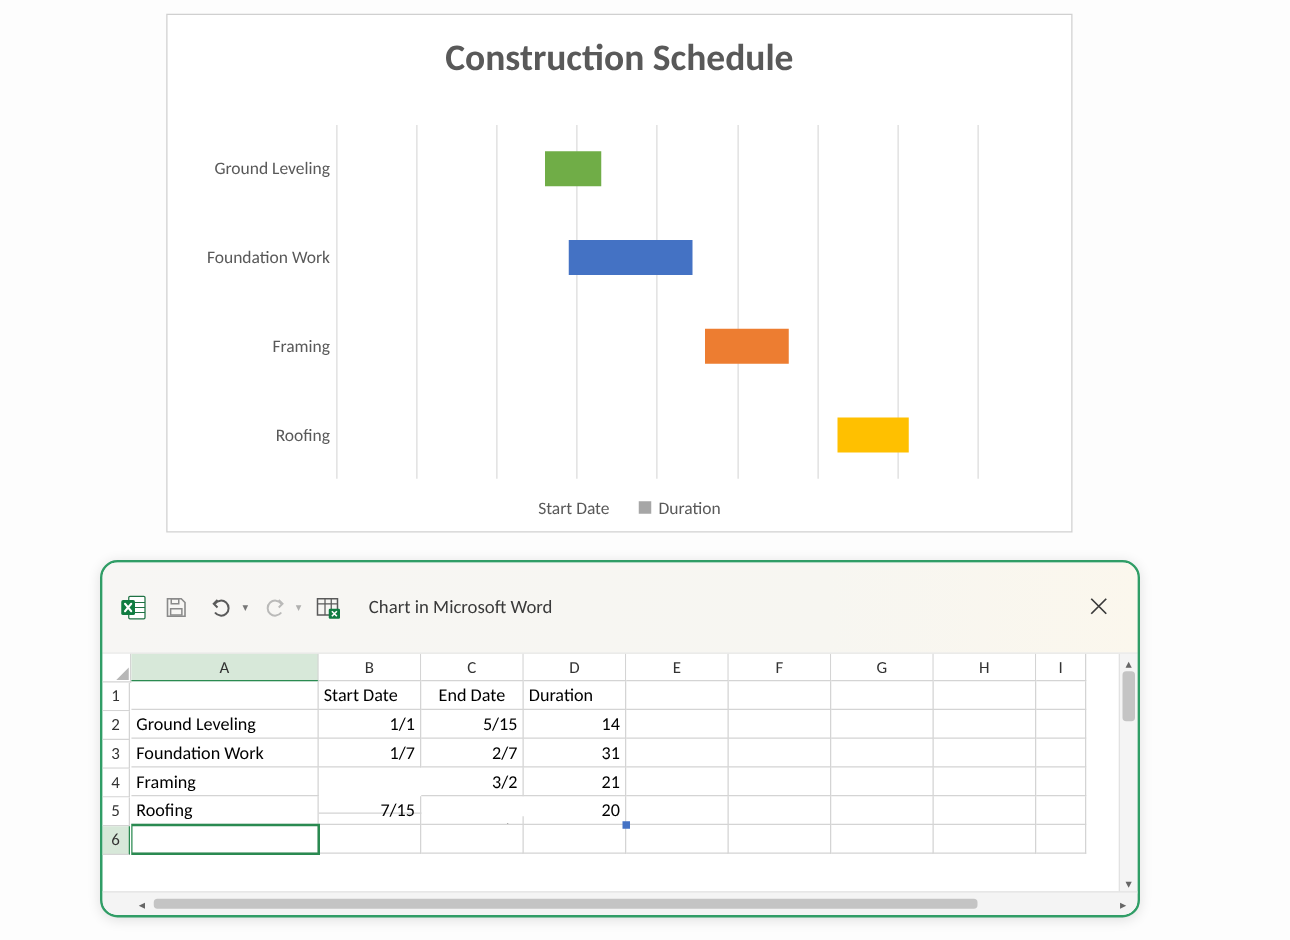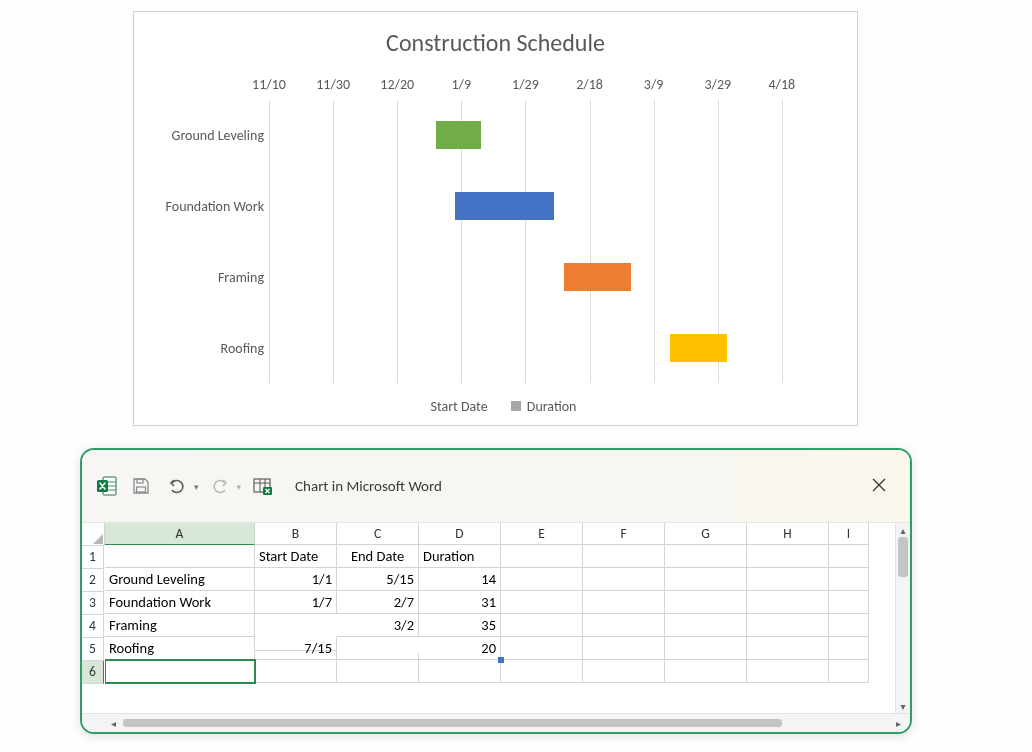--- a/index.html
+++ b/index.html
@@ -18,24 +18,24 @@
     left: 133px;
     top: 11px;
     width: 725px;
     height: 415px;
     border: 1px solid #d0d0d0;
     background: #fff;
     box-sizing: border-box;
   }
   .chart-title {
     text-align: center;
-    font-size: 24px;
+    font-size: 30px;
     color: #595959;
     margin-top: 16px;
-    font-weight: 400;
+    font-weight: 700;
   }
   .plot {
     position: absolute;
     left: 0;
     top: 40px;
     right: 0;
     height: 330px;
   }
   .x-ticks {
     position: absolute;
@@ -255,31 +255,20 @@
   .hscroll .track { flex:1; height:10px; position:relative; margin:0 4px;}
   .hscroll .thumb { position:absolute; top:1px; bottom:1px; left:0; width:86%; background:#c4c4c4; border-radius:3px;}
 </style>
 </head>
 <body>
 
 <div class="chart-frame">
   <div class="chart-title">Construction Schedule</div>
 
   <div class="plot" id="plot">
-    <div class="x-ticks" id="xTicks">
-        <div class="x-tick" style="left: 135px;">11/10</div>
-        <div class="x-tick" style="left: 199.111px;">11/30</div>
-        <div class="x-tick" style="left: 263.222px;">12/20</div>
-        <div class="x-tick" style="left: 327.333px;">1/9</div>
-        <div class="x-tick" style="left: 391.444px;">1/29</div>
-        <div class="x-tick" style="left: 455.556px;">2/18</div>
-        <div class="x-tick" style="left: 519.667px;">3/9</div>
-        <div class="x-tick" style="left: 583.778px;">3/29</div>
-        <div class="x-tick" style="left: 647.889px;">4/18</div>
-      </div>
     <div class="grid" id="grid">
         <div class="gridline" style="left: 135px;"></div>
         <div class="gridline" style="left: 199.111px;"></div>
         <div class="gridline" style="left: 263.222px;"></div>
         <div class="gridline" style="left: 327.333px;"></div>
         <div class="gridline" style="left: 391.444px;"></div>
         <div class="gridline" style="left: 455.556px;"></div>
         <div class="gridline" style="left: 519.667px;"></div>
         <div class="gridline" style="left: 583.778px;"></div>
         <div class="gridline" style="left: 647.889px;"></div>
@@ -419,21 +408,21 @@
             <div class="cell" style="width: 82px;"></div>
             <div class="cell" style="width: 82px;"></div>
             <div class="cell" style="width: 82px;"></div>
             <div class="cell" style="width: 82px;"></div>
             <div class="cell" style="width: 40px;"></div>
           </div>
           <div class="row">
             <div class="cell" style="width: 150px;">Framing</div>
             <div class="cell num" style="width: 82px; margin-top: 36px;">2/10</div>
             <div class="cell num" style="width: 82px;">3/2</div>
-            <div class="cell num" style="width: 82px;">35</div>
+            <div class="cell num" style="width: 82px;">21</div>
             <div class="cell" style="width: 82px;"></div>
             <div class="cell" style="width: 82px;"></div>
             <div class="cell" style="width: 82px;"></div>
             <div class="cell" style="width: 82px;"></div>
             <div class="cell" style="width: 40px;"></div>
           </div>
           <div class="row">
             <div class="cell" style="width: 150px;">Roofing</div>
             <div class="cell num" style="width: 82px;">7/15</div>
             <div class="cell num" style="width: 82px; margin-top: 16px;">4/2</div>

